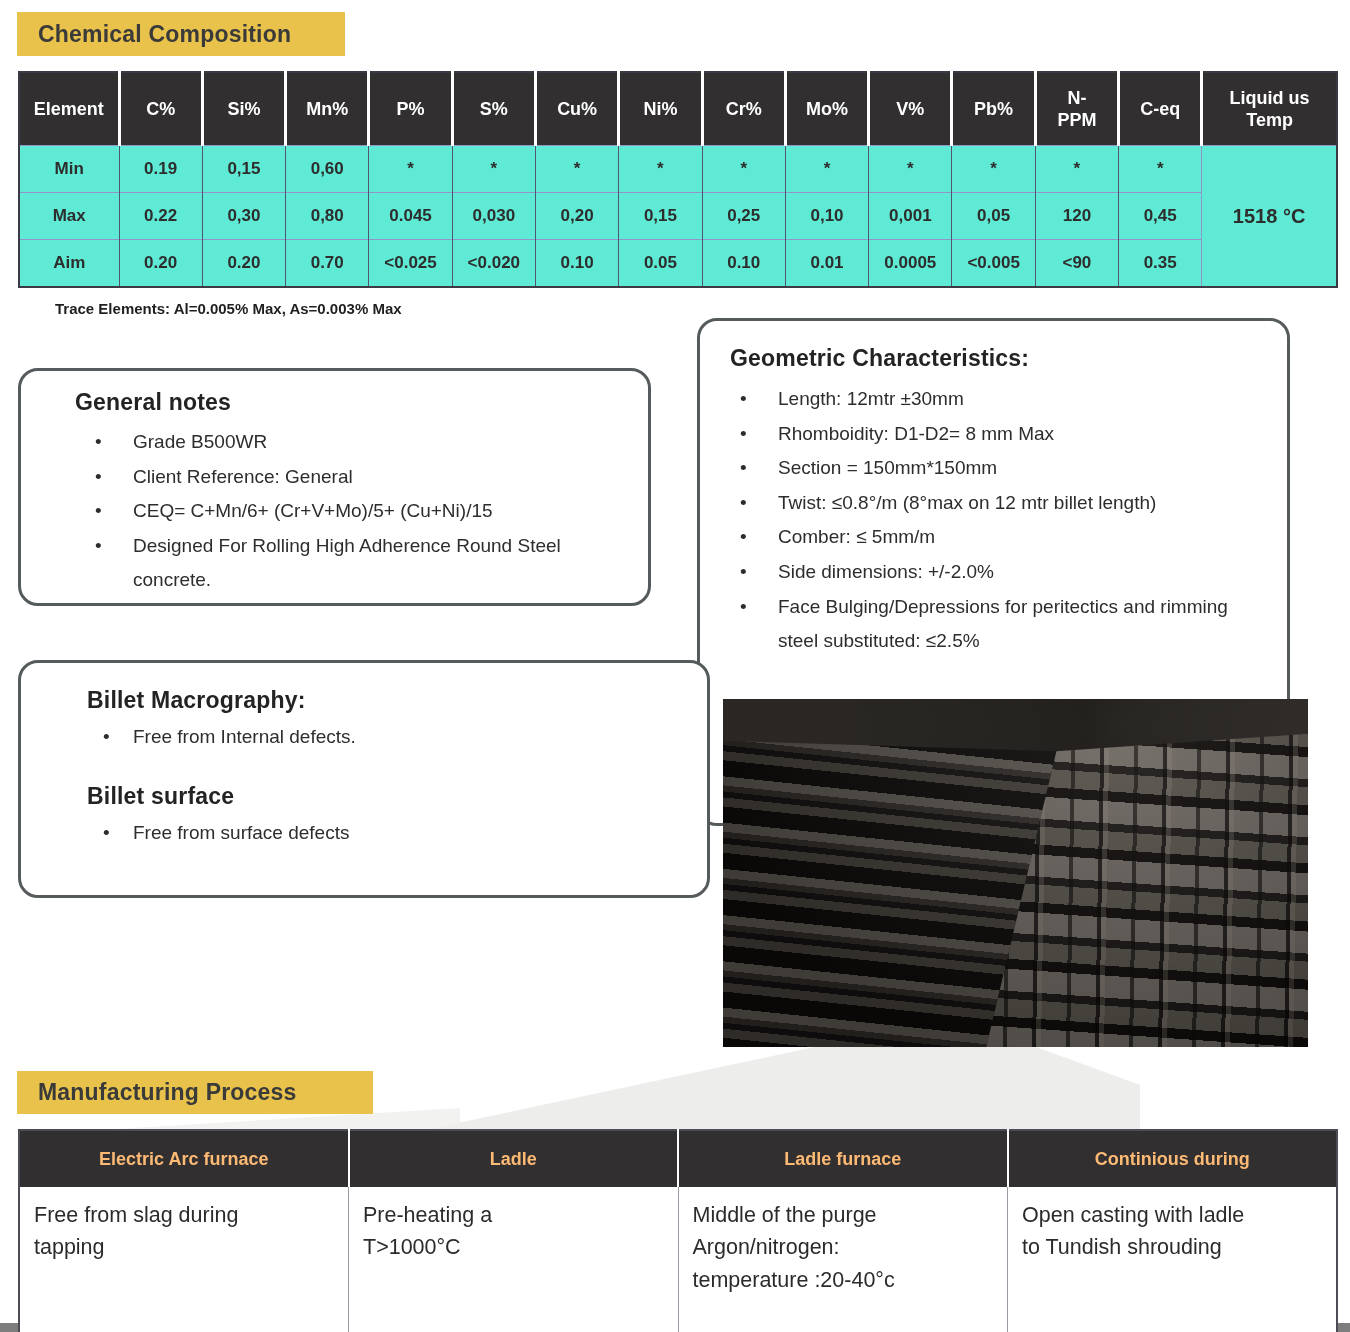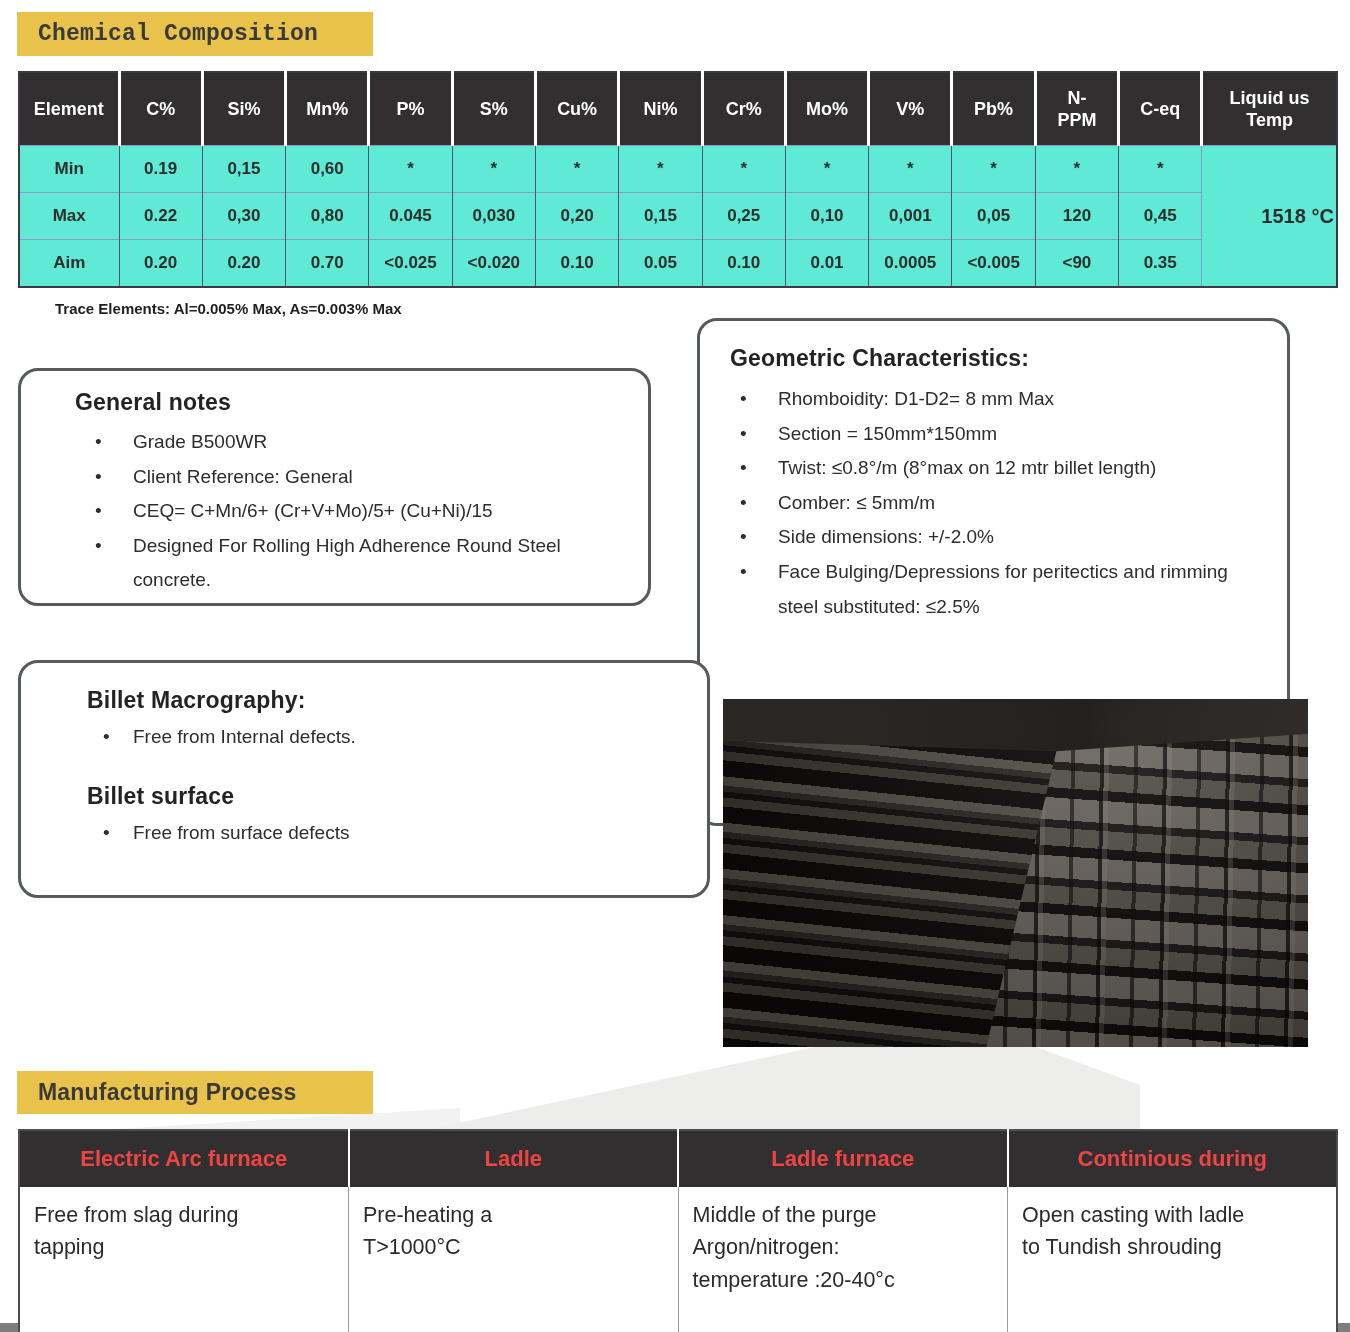--- a/index.html
+++ b/index.html
@@ -11,36 +11,36 @@
   .wm-roof{left:425px;top:1030px;width:715px;height:100px;background:#eaeae8;
            clip-path:polygon(0 100%,63% 4%,79% 0,100% 55%,100% 100%);opacity:.85;}
   .wm-roof2{left:100px;top:1108px;width:360px;height:22px;background:#efefee;
             clip-path:polygon(0 100%,100% 0,100% 100%);opacity:.8;}
   .wm-strip{left:0;top:1323px;width:1350px;height:9px;
             background:repeating-linear-gradient(90deg,#7d7d7d 0 34px,#929292 34px 60px,#6c6c6c 60px 86px,#8b8b8b 86px 132px);}
 
   
   .sec-title{position:absolute;z-index:2;background:#E8C24A;color:#3a3a3a;font-weight:bold;
              font-size:23px;display:flex;align-items:center;padding-left:21px;box-sizing:border-box;letter-spacing:.2px;}
-  .sec-title.t1{left:17px;top:12px;width:356px;height:44px;font-family:Liberation Mono, monospace;}
+  .sec-title.t1{left:17px;top:12px;width:328px;height:44px;}
   .sec-title.t2{left:17px;top:1071px;width:356px;height:43px;}
 
   
   table{border-collapse:collapse;table-layout:fixed;}
   .chem{position:absolute;z-index:2;left:18px;top:71px;width:1318px;border:2px solid #3a3a46;background:#fff;}
   .chem col.c-el{width:100px;}
   .chem col.c-v{width:83.3px;}
   .chem col.c-liq{width:135px;}
   .chem thead th{background:#322F30;color:#ffffff;font-size:18px;font-weight:bold;height:72px;
                  border-left:3px solid #ffffff;line-height:1.25;padding:0 2px;white-space:pre-line;text-align:center;}
   .chem thead th:first-child{border-left:none;}
   .chem tbody th,.chem tbody td{background:#5eead4;color:#2d2d2d;font-weight:bold;font-size:17px;
                  text-align:center;height:46px;border-left:1px solid #54546e;border-top:1px solid #9196C8;padding:0 2px;}
   .chem tbody th:first-child{border-left:none;}
-  .chem td.liq{font-size:20px;border-left:1px solid #9196C8;text-align:right;}
+  .chem td.liq{font-size:20px;border-left:1px solid #9196C8;}
 
   
   .trace{position:absolute;z-index:2;left:55px;top:300px;font-size:15px;font-weight:bold;color:#1f1f1f;}
 
   
   .box{position:absolute;z-index:1;border:3px solid #555a5c;border-radius:20px;box-sizing:border-box;background:#fff;}
   .general{left:18px;top:368px;width:633px;height:238px;}
   .geometric{left:697px;top:318px;width:593px;height:508px;}
   .billet{left:18px;top:660px;width:692px;height:238px;}
   .box-title{font-weight:bold;font-size:23px;color:#232323;letter-spacing:.2px;}
@@ -66,21 +66,21 @@
            background:repeating-linear-gradient(186deg,#57524c 0 9px,#2e2a27 9px 15px,#131010 15px 21px,#413c37 21px 30px,#0d0b0a 30px 46px);}
   .ph-right{position:absolute;inset:0;clip-path:polygon(57% 15%,100% 10%,100% 100%,45% 100%);
            background:
              repeating-linear-gradient(91deg,rgba(8,6,5,.75) 0 4px,rgba(150,140,130,.28) 4px 9px,rgba(0,0,0,0) 9px 34px,rgba(12,10,8,.65) 34px 38px,rgba(0,0,0,0) 38px 63px),
              repeating-linear-gradient(184deg,#6e6862 0 22px,#1b1816 22px 30px,#57524b 30px 48px,#100d0b 48px 58px);}
   .ph-shade{position:absolute;inset:0;background:radial-gradient(ellipse at 68% 8%,rgba(255,255,255,.07),rgba(0,0,0,.28) 75%);}
 
   
   .mfg{position:absolute;z-index:2;left:18px;top:1129px;width:1318px;border:2px solid #4c4c55;background:#fff;}
   .mfg col{width:329.5px;}
-  .mfg thead th{background:#322F30;color:#ef4444;font-weight:bold;font-size:22px;height:54px;
+  .mfg thead th{background:#322F30;color:#fdba74;font-weight:bold;font-size:18px;height:54px;
                 text-align:center;border-left:2px solid #fff;}
   .mfg thead th:first-child{border-left:none;}
   .mfg tbody td{background:#fff;vertical-align:top;padding:12px 14px 0 14px;font-size:21.5px;
                 line-height:1.5;color:#2b2b2b;height:137px;border-left:1px solid #9a9aa4;white-space:pre-line;}
   .mfg tbody td:first-child{border-left:none;}
 </style>
 </head>
 <body>
 
 <div class="page">
@@ -193,20 +193,21 @@
         <li>Grade B500WR</li>
         <li>Client Reference: General</li>
         <li>CEQ= C+Mn/6+ (Cr+V+Mo)/5+ (Cu+Ni)/15</li>
         <li>Designed For Rolling High Adherence  Round Steel concrete.</li>
       </ul>
   </div>
 
   <div class="box geometric">
     <div class="box-title">Geometric Characteristics:</div>
     <ul class="blist geo-list">
+        <li>Length: 12mtr ±30mm</li>
         <li>Rhomboidity: D1-D2= 8 mm Max</li>
         <li>Section = 150mm*150mm</li>
         <li>Twist: ≤0.8°/m (8°max on 12 mtr billet length)</li>
         <li>Comber: ≤ 5mm/m</li>
         <li>Side dimensions: +/-2.0%</li>
         <li>Face Bulging/Depressions for peritectics and rimming steel substituted: ≤2.5%</li>
       </ul>
   </div>
 
   <div class="box billet">

